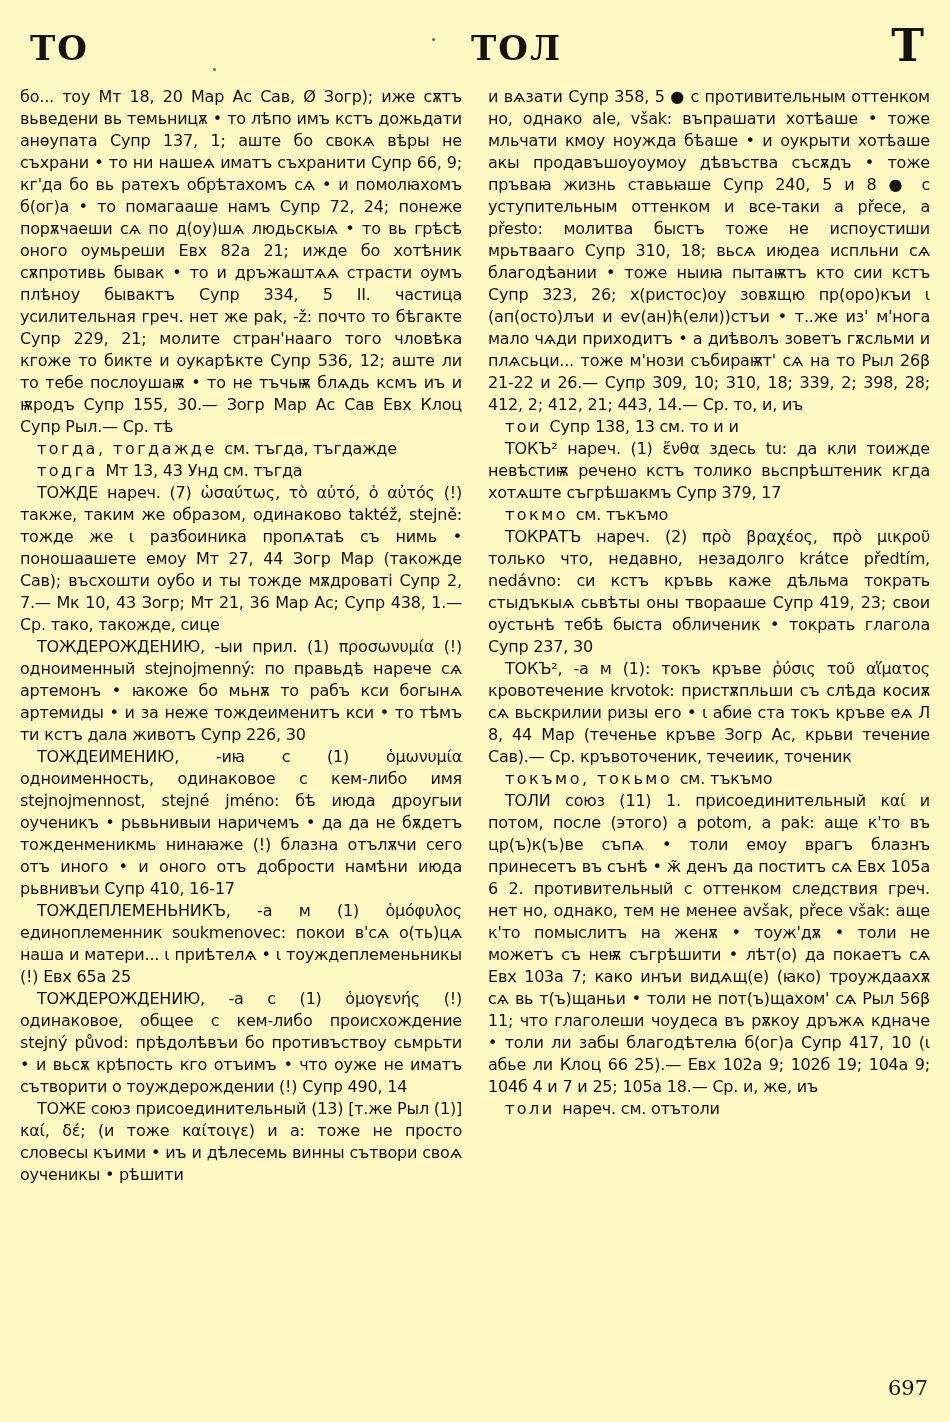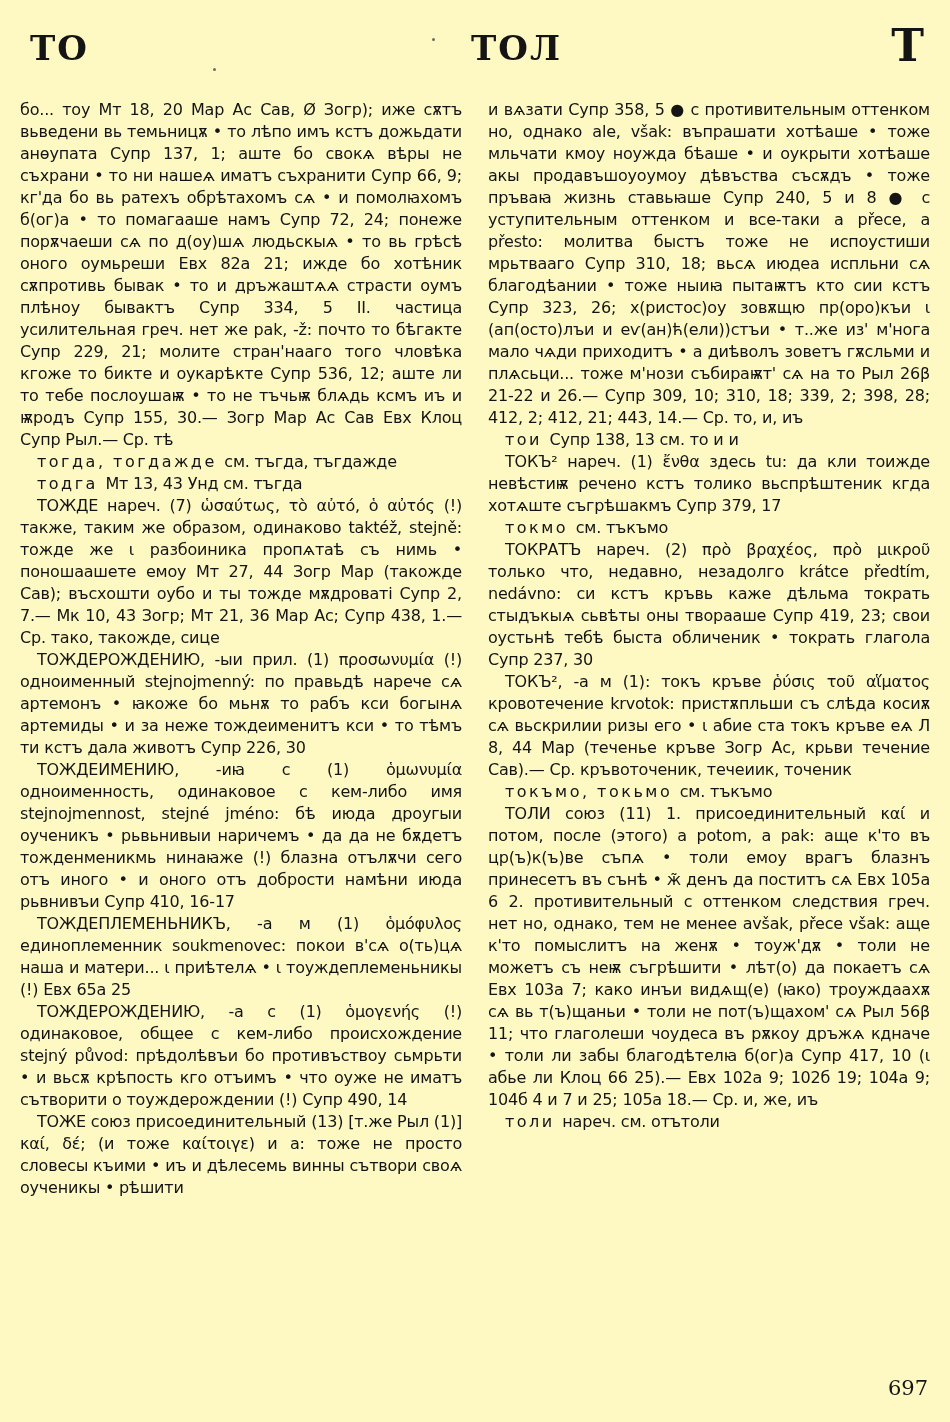--- a/index.html
+++ b/index.html
@@ -15,21 +15,21 @@
   .running-head{
     position:absolute;top:20px;left:0;right:0;height:48px;
     font-family:"DejaVu Serif",serif;font-weight:bold;
   }
   .guide-left{position:absolute;left:30px;top:8px;font-size:34px;letter-spacing:2px;}
   .guide-center{position:absolute;left:455px;top:8px;font-size:34px;letter-spacing:2px;margin-left:16px;}
   .guide-right{position:absolute;right:26px;top:0;font-size:44px;}
   .speck{position:absolute;width:3px;height:3px;background:#6b6b66;border-radius:50%;}
   .columns{
     position:absolute;top:86px;left:20px;right:20px;bottom:40px;
-    display:flex;gap:26px;overflow:hidden;margin-top:13px;
+    display:flex;gap:26px;overflow:hidden;
   }
   .col{
     flex:1 1 0;
     font-size:16px;line-height:22px;letter-spacing:-0.2px;
     text-align:justify;
   }
   .entry{margin:0;text-indent:17px;}
   .entry.cont{text-indent:0;}
   .hw{font-weight:normal;}
   .hw.sp{letter-spacing:2.5px;}

